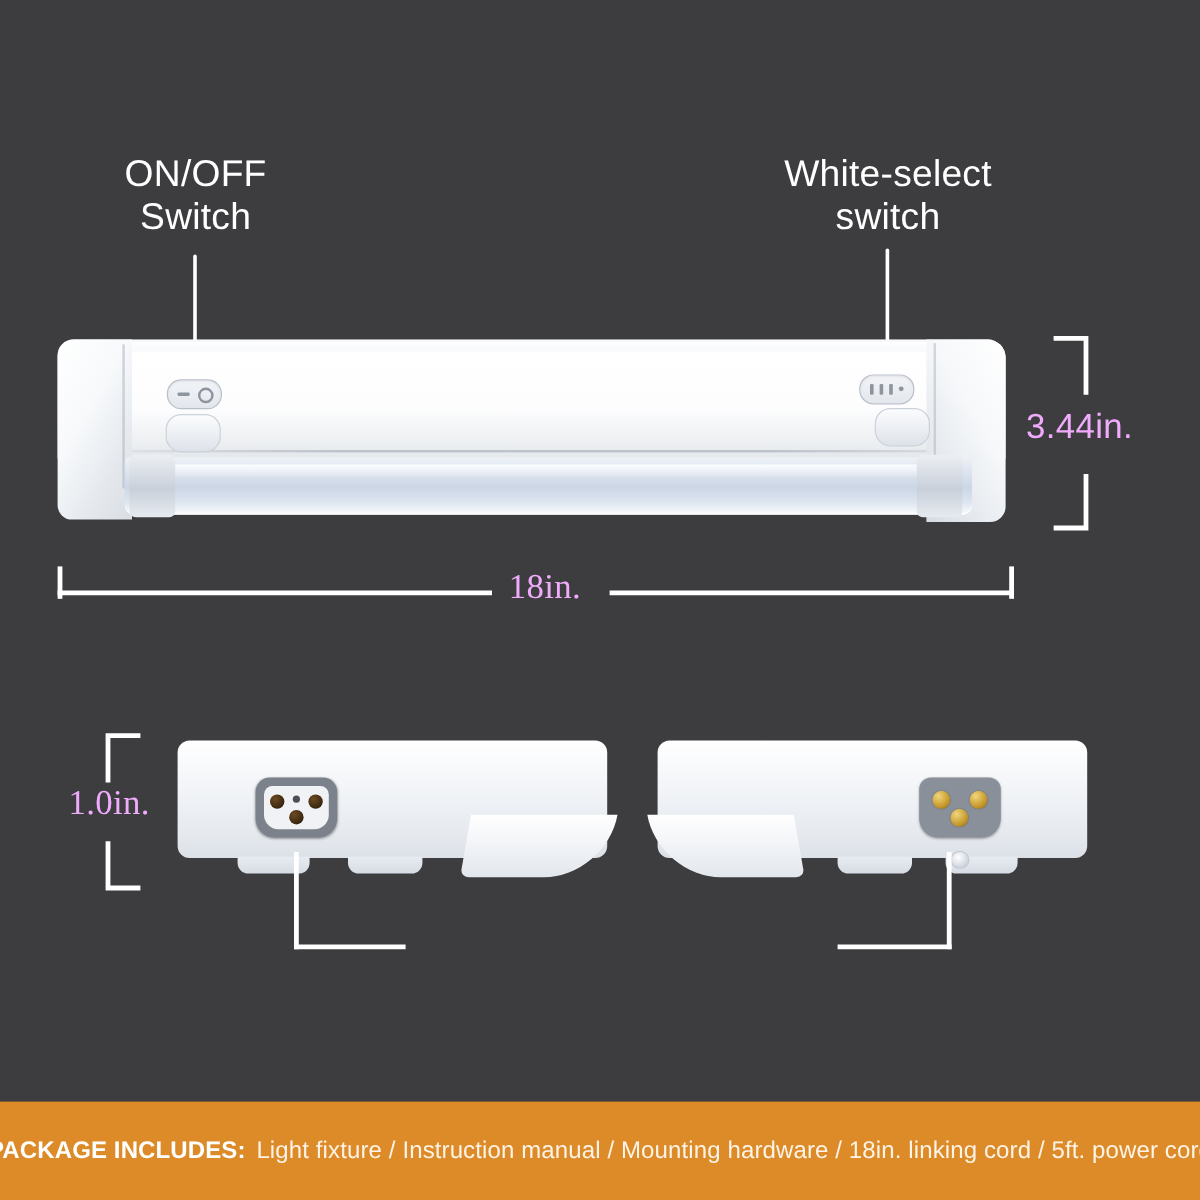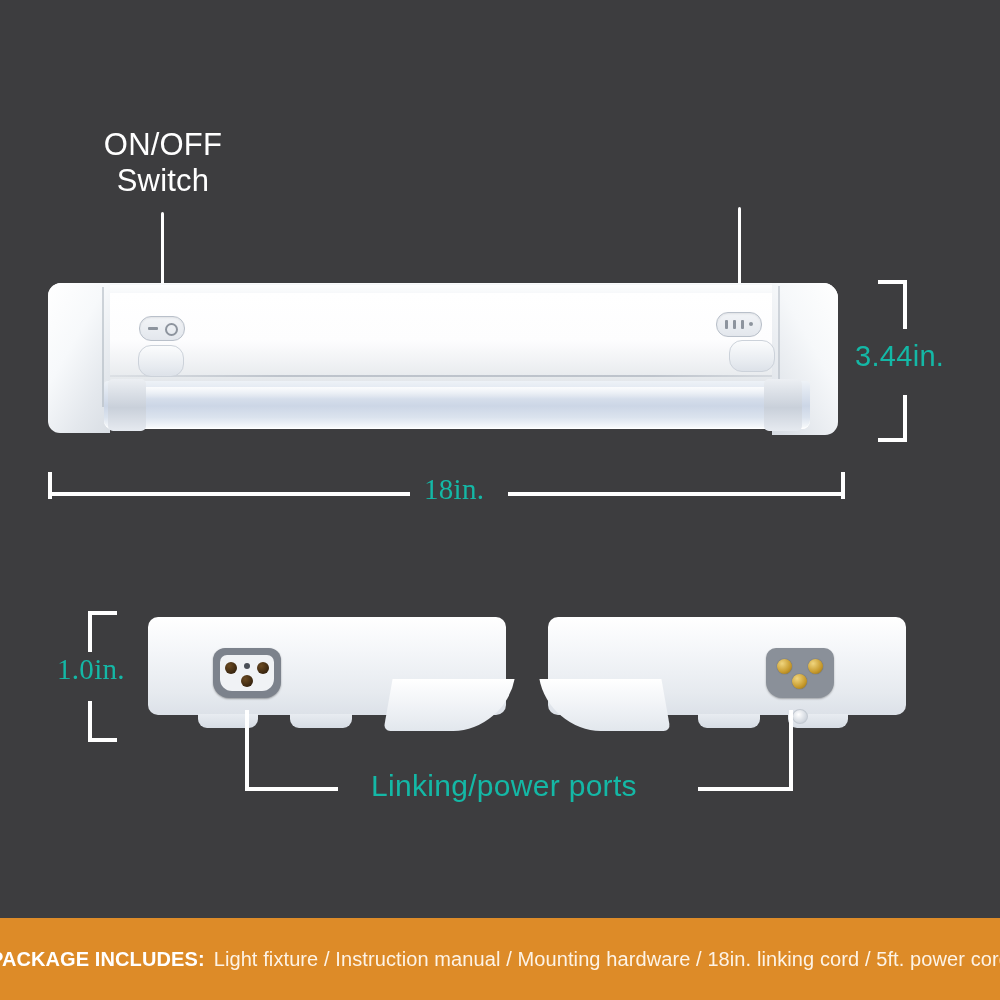--- a/index.html
+++ b/index.html
@@ -24,21 +24,21 @@
     color: #ffffff;
     font-weight: 300;
     font-size: 31px;
     line-height: 36px;
     text-align: center;
     letter-spacing: 0.2px;
     white-space: pre-line;
   }
   .dimtext {
     position: absolute;
-    color: #14b8a6;
+    color: #f0abfc;
     font-weight: 300;
     font-size: 29px;
     letter-spacing: 0.3px;
     white-space: nowrap;
   }
 
   
   .leader {
     position: absolute;
     width: 3px;
@@ -281,20 +281,22 @@
   }
 </style>
 </head>
 <body>
 
 <div id="page" style="background: rgb(61, 61, 63);">
 
   <div class="calloutlabel" style="left:38px; top:127px; width:250px;">ON/OFF
 Switch</div>
 
+  <div class="calloutlabel" style="left:620px; top:127px; width:240px;">White-select
+switch</div>
 
   <div class="leader" style="left:161px; top:212px; height:100px;"></div>
   <div class="leader" style="left:738px; top:207px; height:105px;"></div>
 
   <div id="fixture-wrap">
 
     <div class="fx-body">
       <div class="fx-topstrip"></div>
       <div class="fx-seam"></div>
     </div>
@@ -355,21 +357,20 @@
     <div class="ec-foot" style="left:240px; width:60px;"></div>
     <div class="ec-screw" style="left:244px; top:92px;"></div>
 
     <div class="port-m" style="left:218px; top:31px;">
       <div class="pin" style="left:11px; top:11px; width:15px; height:15px;"></div>
       <div class="pin" style="left:42px; top:11px; width:15px; height:15px;"></div>
       <div class="pin" style="left:26px; top:26px; width:15px; height:15px;"></div>
     </div>
   </div>
 
-  <div class="dimtext" style="left:371px; top:769px; font-size:30px;">Linking/power ports</div>
 
   <svg class="dimsvg" viewBox="0 0 1000 1000">
     <g stroke="#ffffff" stroke-width="4" fill="none" stroke-linecap="square">
 
       <polyline points="880,282 905,282 905,327"></polyline>
 
       <polyline points="905,397 905,440 880,440"></polyline>
 
       <polyline points="50,474 50,497"></polyline>
       <polyline points="843,474 843,497"></polyline>

